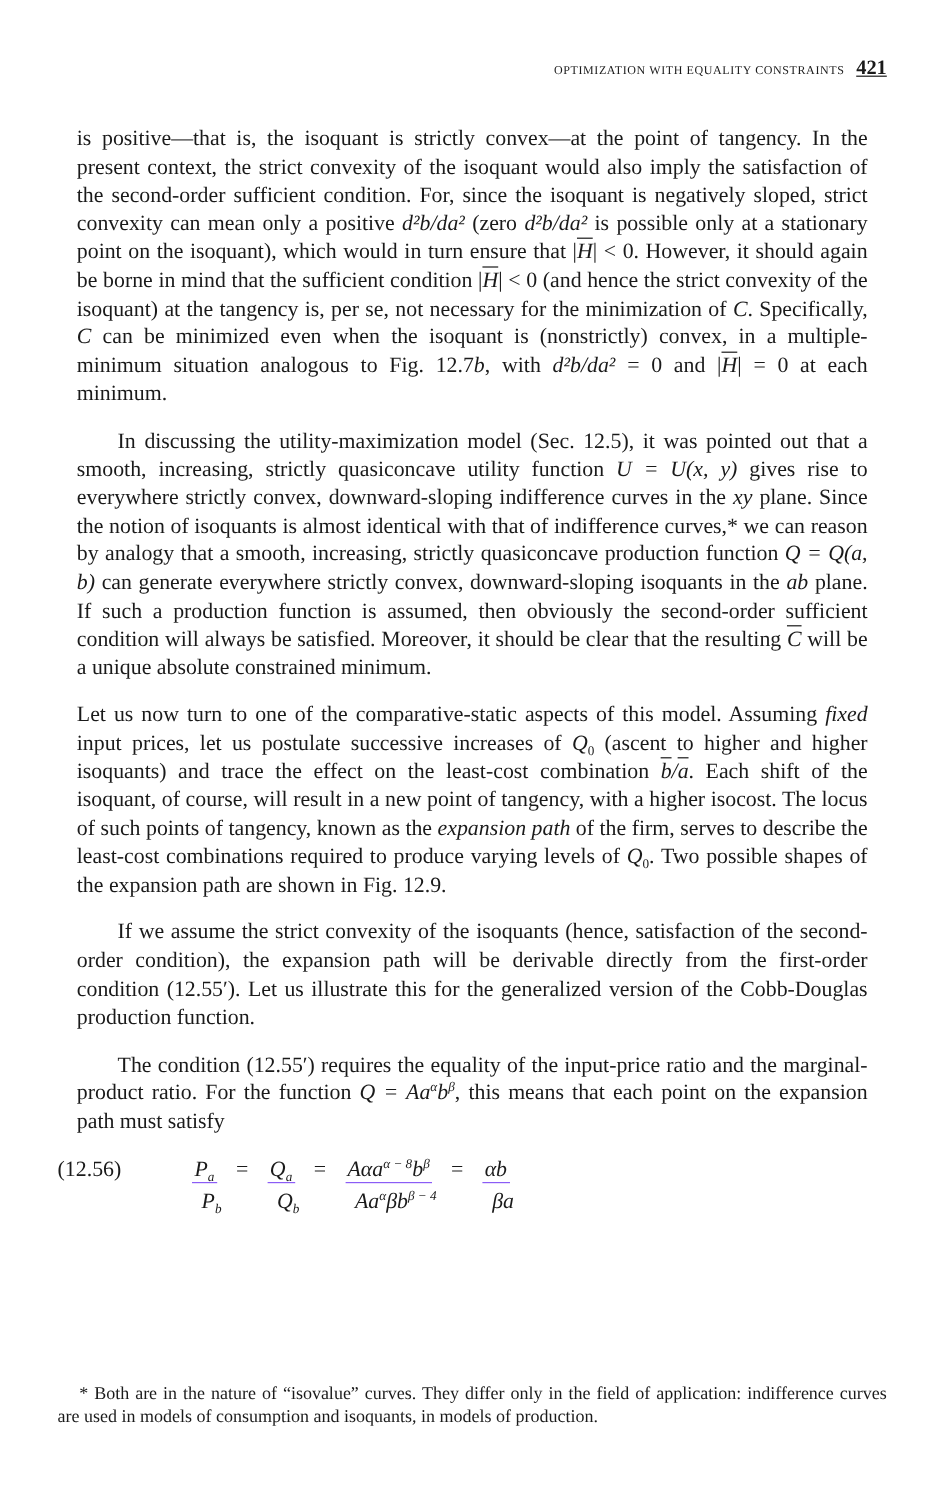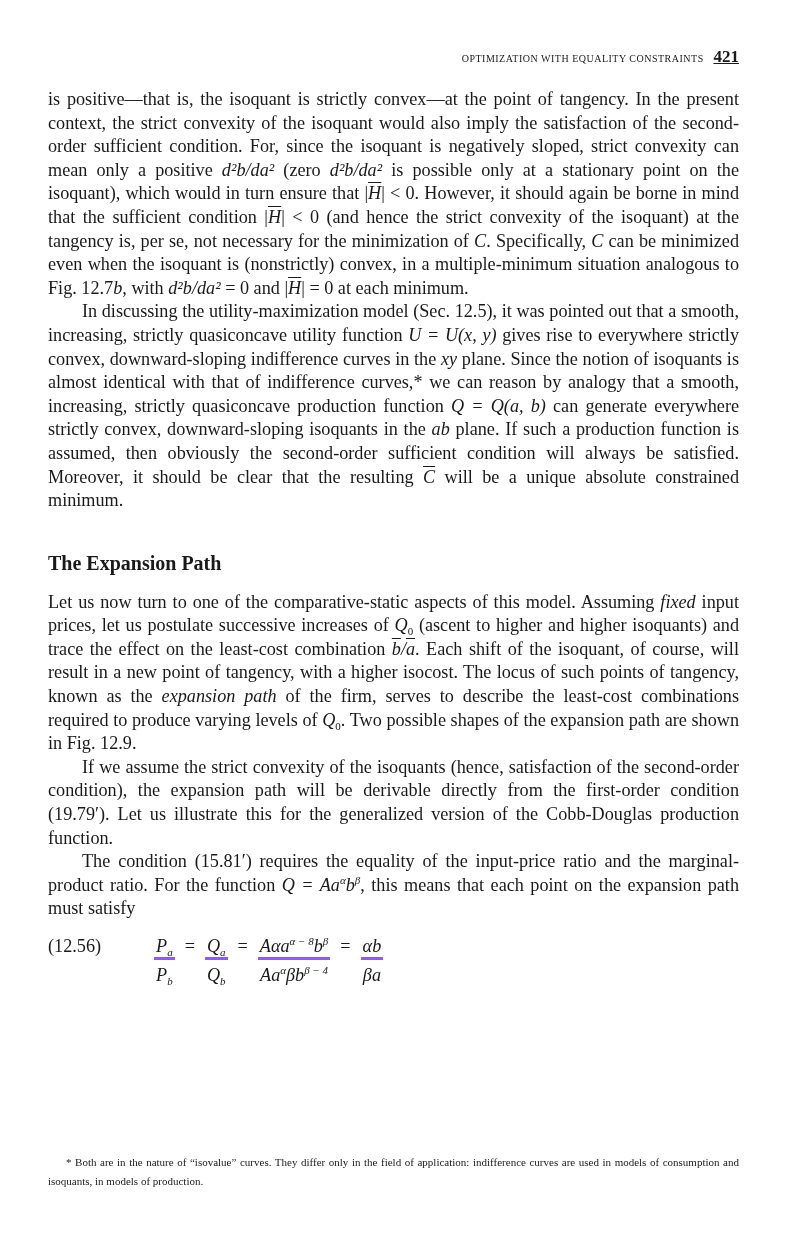--- a/index.html
+++ b/index.html
@@ -12,65 +12,64 @@
     position: absolute; top: 47px; right: 48px;
     font-size: 13.5px; letter-spacing: 0.4px;
     font-variant: small-caps; text-transform: uppercase;
   }
   .running-head .title { font-size: 10px; letter-spacing: 0.5px; }
   .running-head .pageno { font-weight: bold; font-size: 17px; margin-left: 6px; letter-spacing: 0; text-decoration: underline; }
   .content {
     position: absolute; left: 48px; top: 88px; width: 691px;
     font-size: 18.2px; line-height: 23.6px; text-align: justify;
   }
-  .content p { margin: 0; }
+  .content p { margin: 16px; }
   .content p.indent { text-indent: 34px; }
   .content i, .content .it { font-style: italic; }
   sup, sub { font-size: 11px; line-height: 0; }
   sup { vertical-align: 7px; }
   sub { vertical-align: -4px; }
   .ovl { text-decoration: overline; }
   .section-heading {
     font-weight: bold; font-size: 20px; margin: 38px 0 16px 0; line-height: 24px;
   }
   .equation {
     display: flex; align-items: flex-start; margin-top: 14px; height: 58px;
     font-size: 18.2px;
   }
   .eq-number { width: 102px; }
   .frac { display: inline-flex; flex-direction: column; align-items: center; margin: 0 4px; font-style: italic; }
-  .frac .num { border-bottom: 3px solid #8b5cf6; padding: 0 2px; line-height: 22px; }
-  .frac .den { padding: 4px 2px; line-height: 22px; }
+  .frac .num { border-bottom: 1px solid #8b5cf6; padding: 0 2px; line-height: 22px; }
+  .frac .den { padding: 4px 2px; line-height: 22px; margin-left: 12px; }
   .op { margin: 0 6px; }
   .footnote {
     position: absolute; left: 48px; top: 1153px; width: 691px;
-    font-size: 11px; line-height: 19px; text-align: justify;
+    font-size: 15px; line-height: 19px; text-align: justify;
   }
   .footnote p { margin: 0; text-indent: 18px; }
 </style>
 </head>
 <body>
 
 <div class="running-head">
   <span class="title">OPTIMIZATION WITH EQUALITY CONSTRAINTS</span>
   <span class="pageno">421</span>
 </div>
 
 <div class="content">
   <p><span>is positive—that is, the isoquant is strictly convex—at the point of tangency. In the present context, the strict convexity of the isoquant would also imply the satisfaction of the second-order sufficient condition. For, since the isoquant is negatively sloped, strict convexity can mean only a positive </span><i>d²b/da²</i><span> (zero </span><i>d²b/da²</i><span> is possible only at a stationary point on the isoquant), which would in turn ensure that |</span><i class="ovl">H</i><span>| &lt; 0. However, it should again be borne in mind that the sufficient condition |</span><i class="ovl">H</i><span>| &lt; 0 (and hence the strict convexity of the isoquant) at the tangency is, per se, not necessary for the minimization of </span><i>C</i><span>. Specifically, </span><i>C</i><span> can be minimized even when the isoquant is (nonstrictly) convex, in a multiple-minimum situation analogous to Fig. 12.7</span><i>b</i><span>, with </span><i>d²b/da²</i><span> = 0 and |</span><i class="ovl">H</i><span>| = 0 at each minimum.</span></p>
 
   <p class="indent"><span>In discussing the utility-maximization model (Sec. 12.5), it was pointed out that a smooth, increasing, strictly quasiconcave utility function </span><i>U = U(x, y)</i><span> gives rise to everywhere strictly convex, downward-sloping indifference curves in the </span><i>xy</i><span> plane. Since the notion of isoquants is almost identical with that of indifference curves,* we can reason by analogy that a smooth, increasing, strictly quasiconcave production function </span><i>Q = Q(a, b)</i><span> can generate everywhere strictly convex, downward-sloping isoquants in the </span><i>ab</i><span> plane. If such a production function is assumed, then obviously the second-order sufficient condition will always be satisfied. Moreover, it should be clear that the resulting </span><i class="ovl">C</i><span> will be a unique absolute constrained minimum.</span></p>
 
-  <div class="section-heading">The Expansion Path</div>
 
   <p><span>Let us now turn to one of the comparative-static aspects of this model. Assuming </span><i>fixed</i><span> input prices, let us postulate successive increases of </span><i>Q</i><sub>0</sub><span> (ascent to higher and higher isoquants) and trace the effect on the least-cost combination </span><i class="ovl">b</i><i>/</i><i class="ovl">a</i><span>. Each shift of the isoquant, of course, will result in a new point of tangency, with a higher isocost. The locus of such points of tangency, known as the </span><i>expansion path</i><span> of the firm, serves to describe the least-cost combinations required to produce varying levels of </span><i>Q</i><sub>0</sub><span>. Two possible shapes of the expansion path are shown in Fig. 12.9.</span></p>
 
-  <p class="indent"><span>If we assume the strict convexity of the isoquants (hence, satisfaction of the second-order condition), the expansion path will be derivable directly from the first-order condition (19.79′). Let us illustrate this for the generalized version of the Cobb-Douglas production function.</span></p>
+  <p class="indent"><span>If we assume the strict convexity of the isoquants (hence, satisfaction of the second-order condition), the expansion path will be derivable directly from the first-order condition (12.55′). Let us illustrate this for the generalized version of the Cobb-Douglas production function.</span></p>
 
-  <p class="indent"><span>The condition (15.81′) requires the equality of the input-price ratio and the marginal-product ratio. For the function </span><i>Q = Aa</i><sup><i>α</i></sup><i>b</i><sup><i>β</i></sup><span>, this means that each point on the expansion path must satisfy</span></p>
+  <p class="indent"><span>The condition (12.55′) requires the equality of the input-price ratio and the marginal-product ratio. For the function </span><i>Q = Aa</i><sup><i>α</i></sup><i>b</i><sup><i>β</i></sup><span>, this means that each point on the expansion path must satisfy</span></p>
 
   <div class="equation">
     <span class="eq-number">(12.56)</span>
     <span class="frac">
       <span class="num"><span>P</span><sub>a</sub></span>
       <span class="den"><span>P</span><sub>b</sub></span>
     </span>
     <span class="op">=</span>
     <span class="frac">
       <span class="num"><span>Q</span><sub>a</sub></span>

